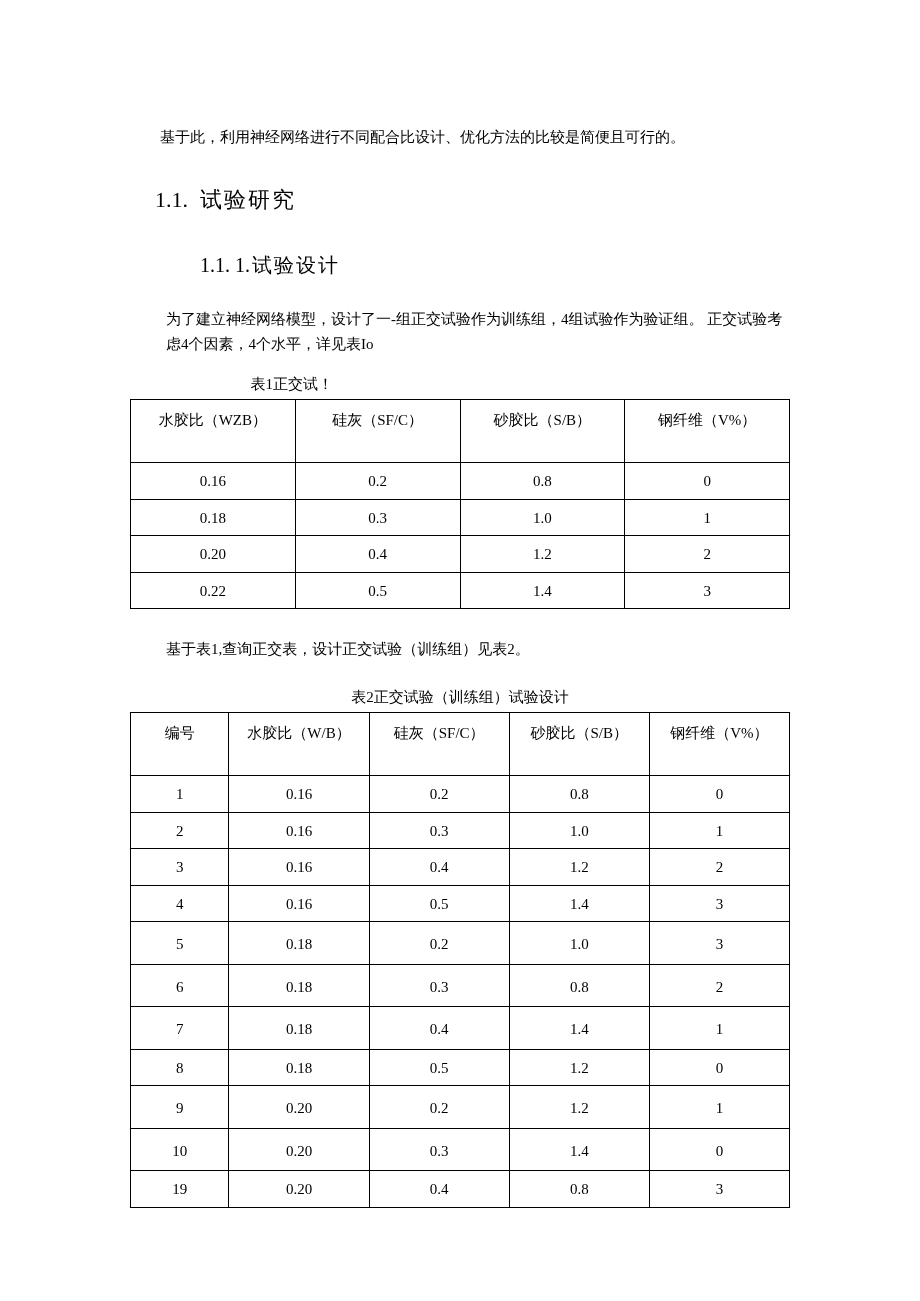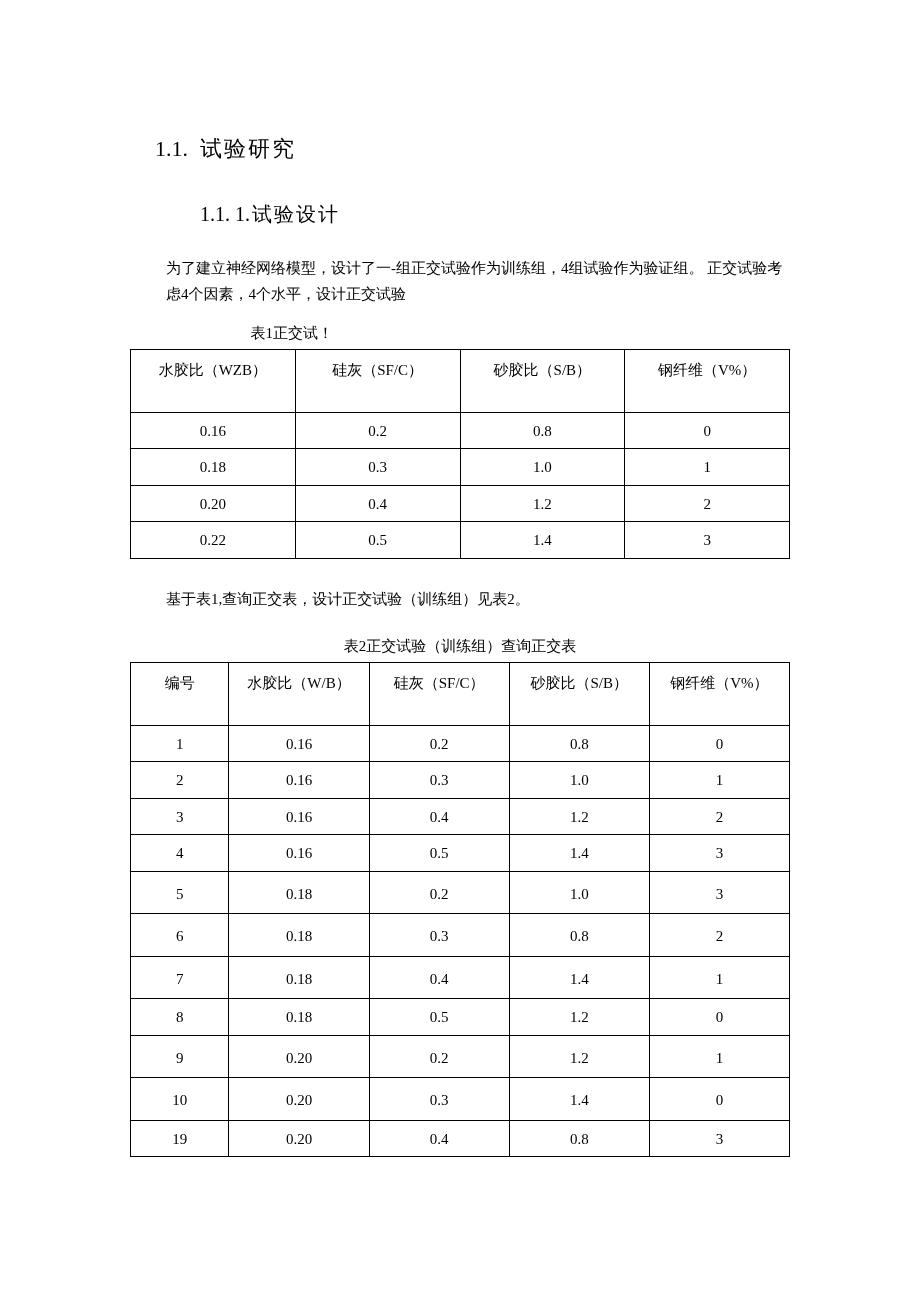--- a/index.html
+++ b/index.html
@@ -97,30 +97,31 @@
     text-indent: 0;
   }
 
   .t2 tbody tr.tall td { padding: 10px 4px 6px 4px; }
 </style>
 </head>
 <body>
 
 <div class="page">
 
+  <p class="intro">基于此，利用神经网络进行不同配合比设计、优化方法的比较是简便且可行的。</p>
 
   <div class="h-sec">
     <span class="num">1.1.</span><span>试验研究</span>
   </div>
 
   <div class="h-sub">
     <span class="num">1.1.  1.</span><span>试验设计</span>
   </div>
 
-  <p class="para1">为了建立神经网络模型，设计了一-组正交试验作为训练组，4组试验作为验证组。 正交试验考虑4个因素，4个水平，设计正交试验</p>
+  <p class="para1">为了建立神经网络模型，设计了一-组正交试验作为训练组，4组试验作为验证组。 正交试验考虑4个因素，4个水平，详见表Io</p>
 
   <div class="caption-split">
     <span class="caption-left">表1正交试！</span>
   </div>
 
   <table class="t1">
     <thead>
       <tr>
         <th>水胶比（WZB）</th>
         <th>硅灰（SF/C）</th>
@@ -151,21 +152,21 @@
         <td class="numcell">0.22</td>
         <td class="numcell">0.5</td>
         <td class="numcell">1.4</td>
         <td class="numcell">3</td>
       </tr>
     </tbody>
   </table>
 
   <p class="mid-note">基于表1,查询正交表，设计正交试验（训练组）见表2。</p>
 
-  <div class="caption">表2正交试验（训练组）查询正交表</div>
+  <div class="caption">表2正交试验（训练组）试验设计</div>
 
   <table class="t2">
     <thead>
       <tr>
         <th>编号</th>
         <th>水胶比（W/B）</th>
         <th>硅灰（SF/C）</th>
         <th>砂胶比（S/B）</th>
         <th>钢纤维（V%）</th>
       </tr>

